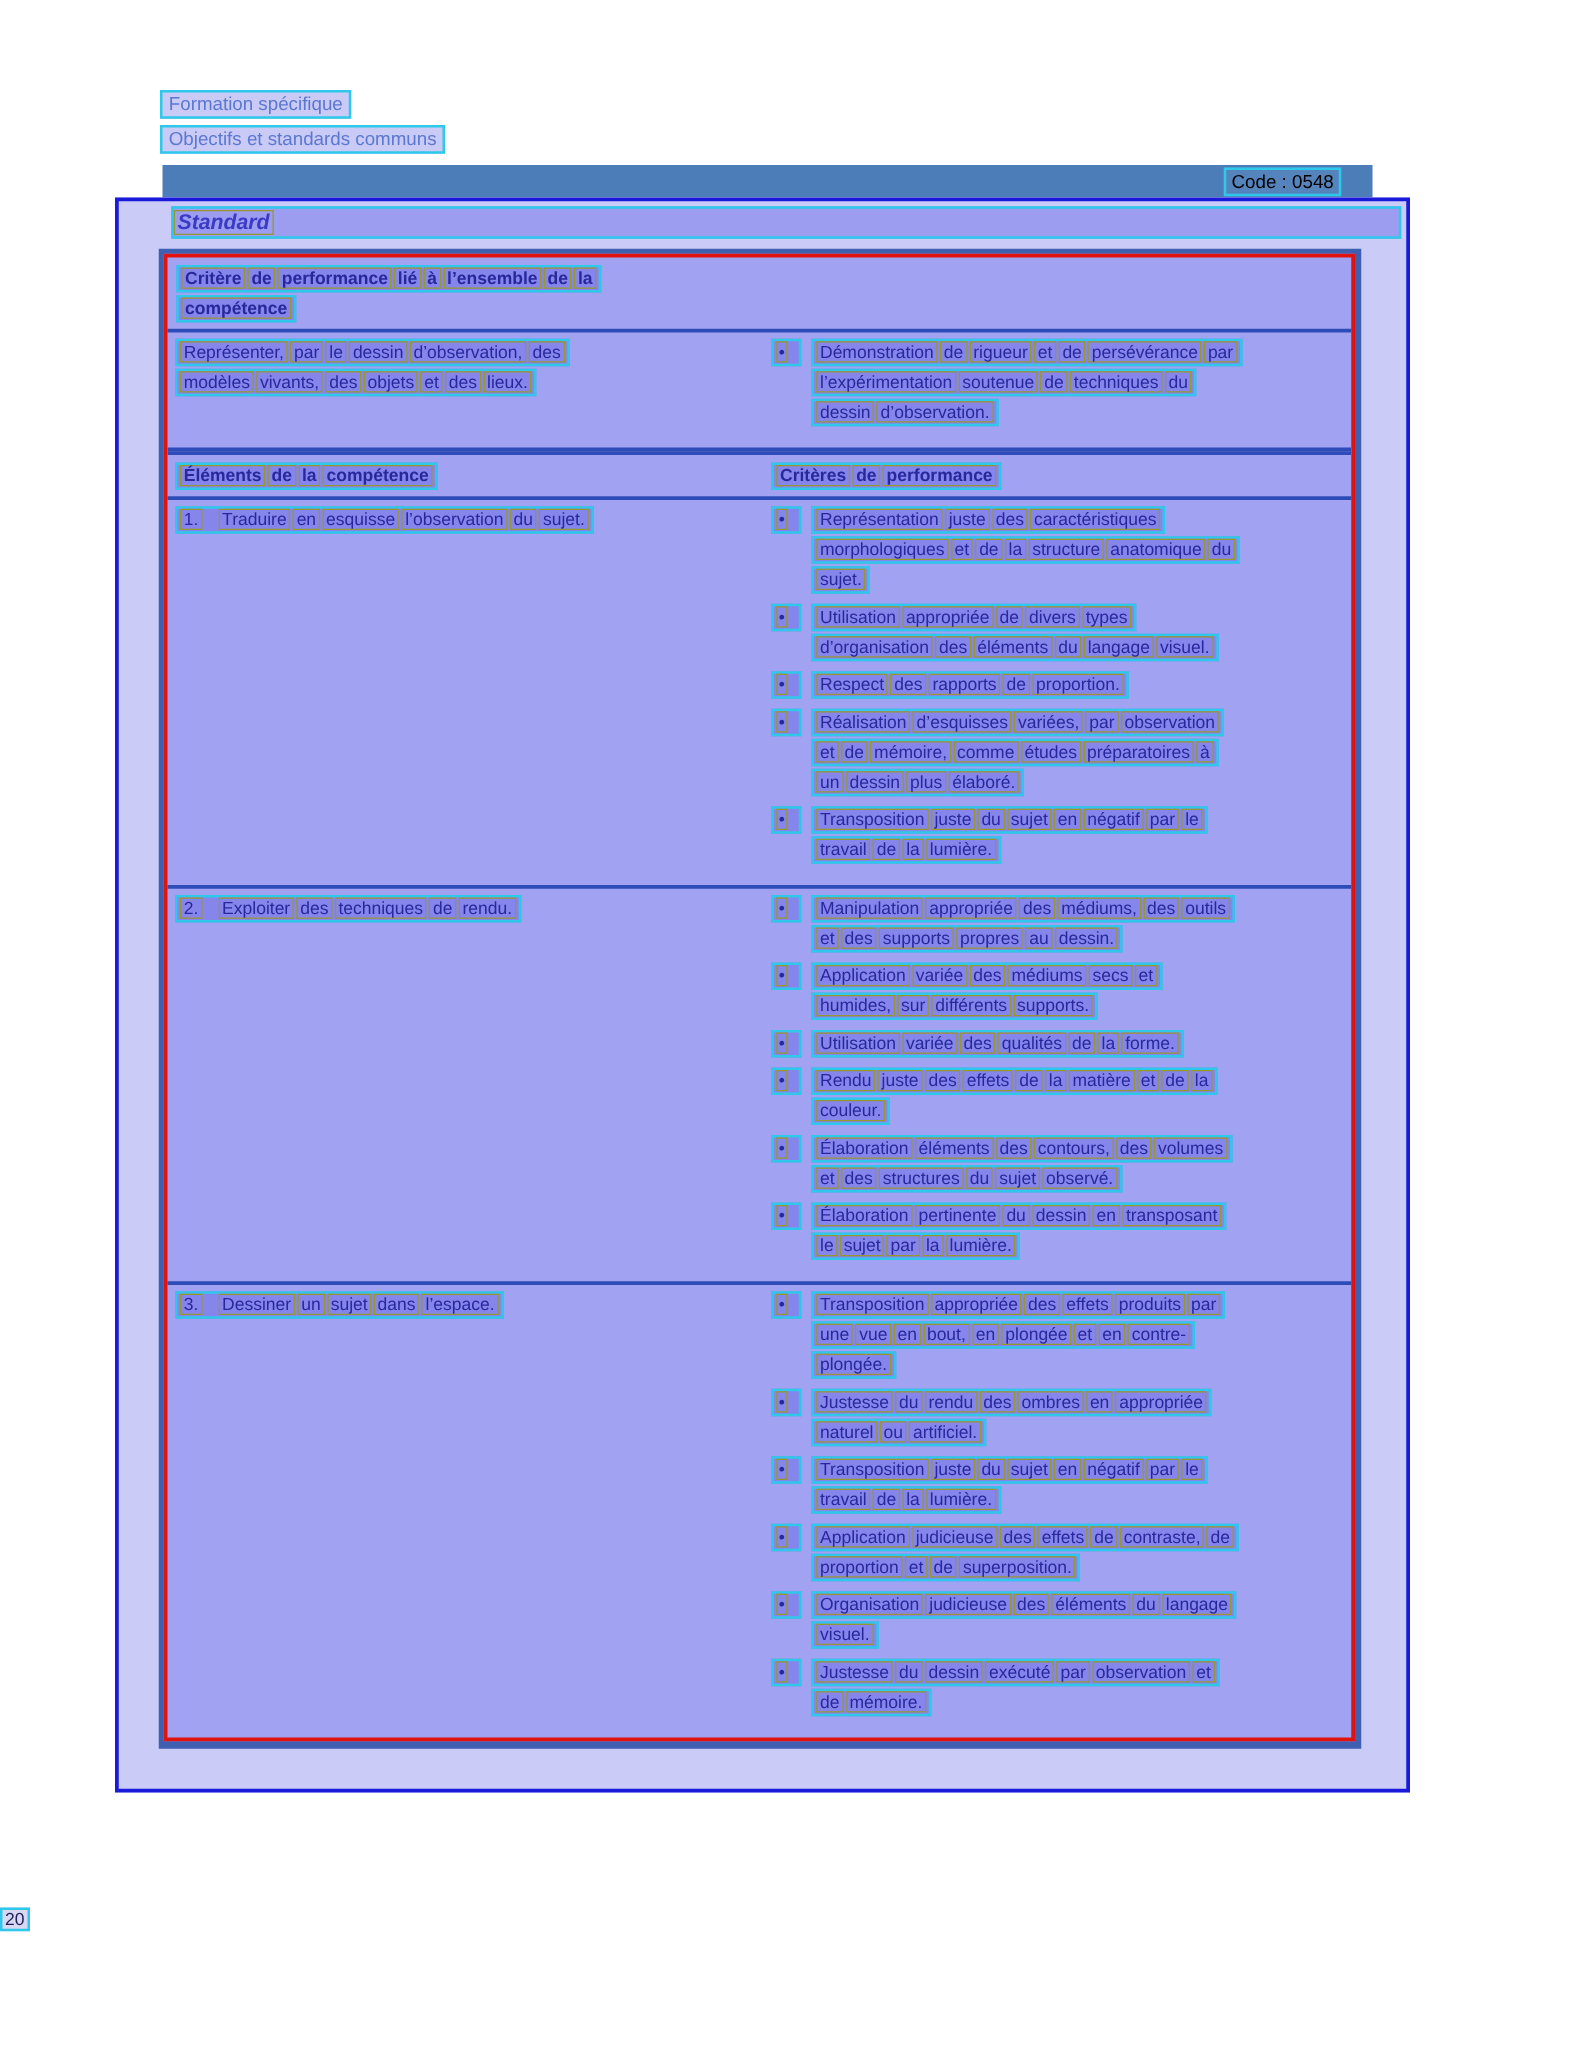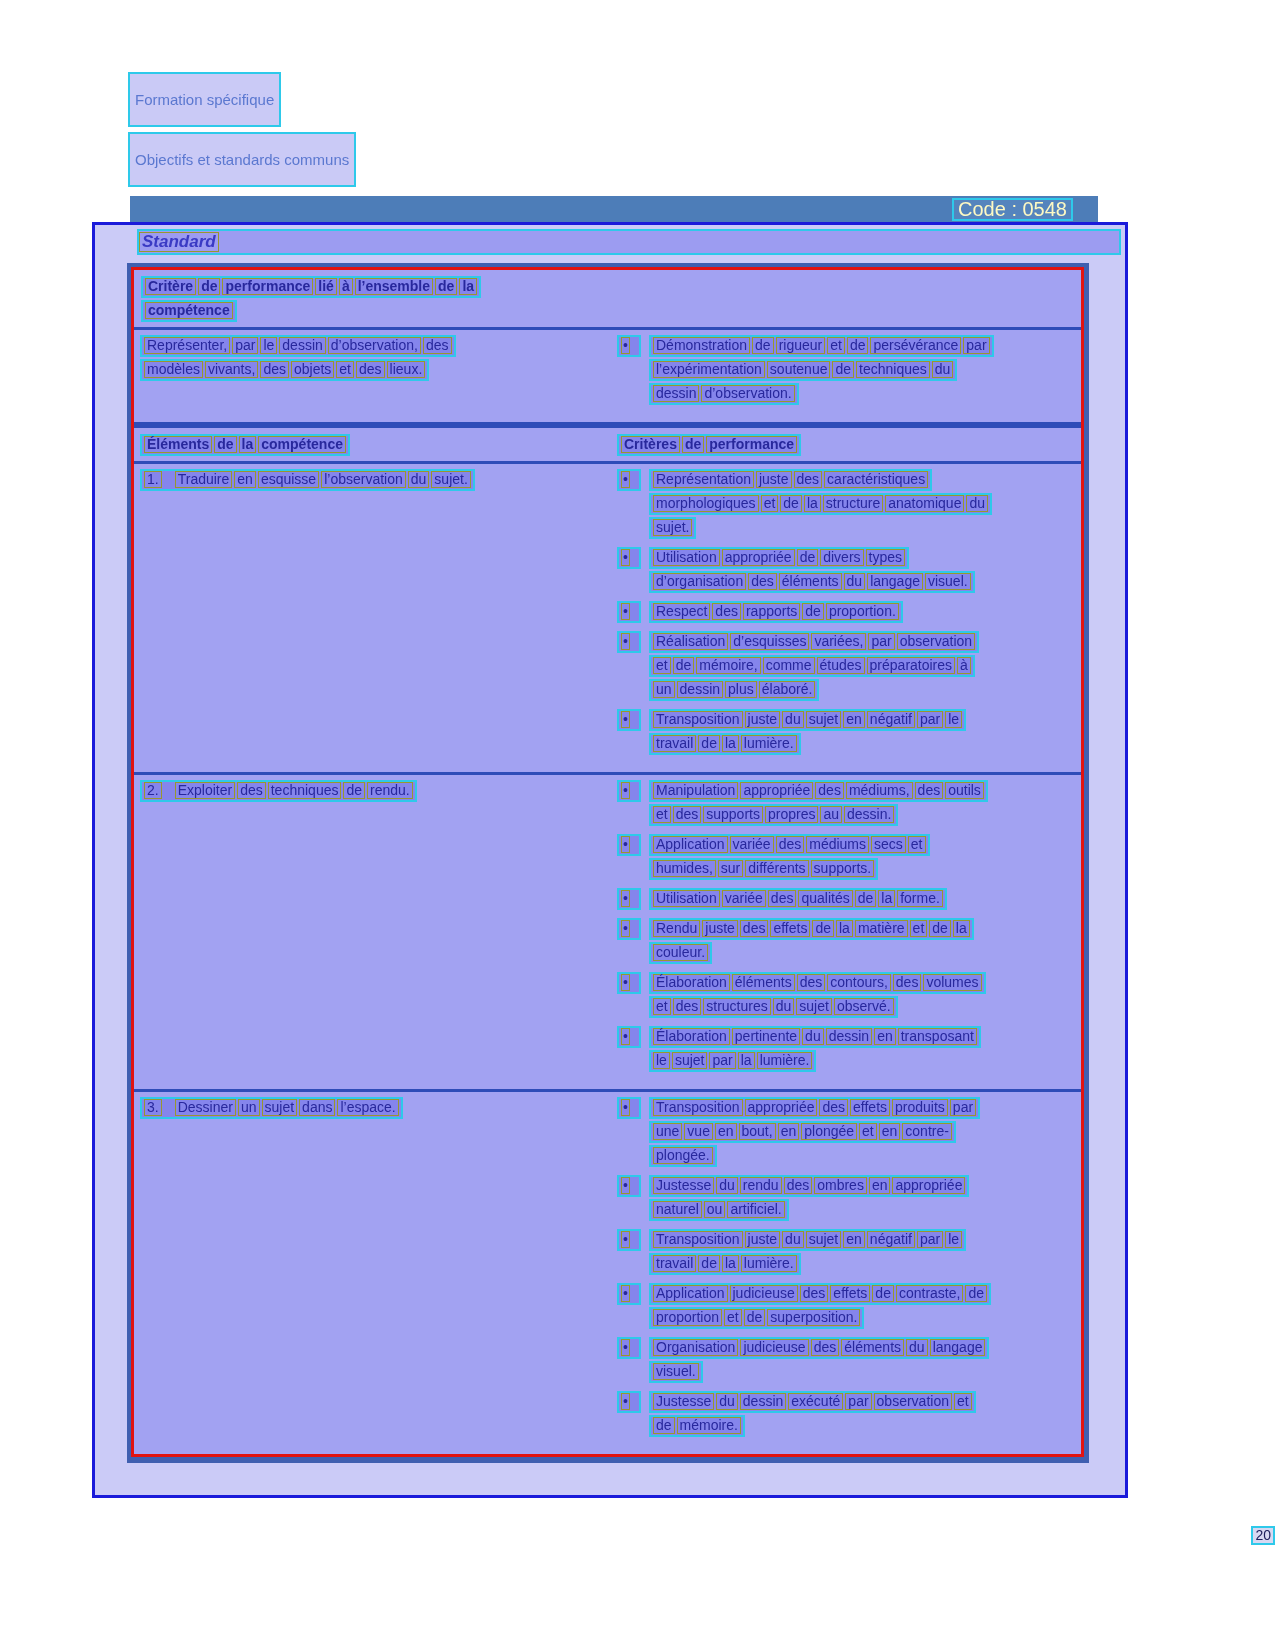--- a/index.html
+++ b/index.html
@@ -8,31 +8,31 @@
     width:1275px; height:1651px; position:relative;
     background:#ffffff;
     font-family:"Liberation Sans", sans-serif;
     color:#28289c;
   }
   
   .titles { padding:72px 0 0 128px; }
   .title-box {
     display:table; border:2px solid #2ec9ea; background:#cacaf6;
     color:#5b78d0; font-size:15px; line-height:17px;
-    padding:17px 5px; margin-bottom:5px; white-space:nowrap;
+    padding:1px 5px; margin-bottom:5px; white-space:nowrap;
   }
   
   .topbar {
     margin:9px 0 0 130px; width:968px; height:26px;
     background:#4d7db8; display:flex; justify-content:flex-end; align-items:center;
     padding-right:25px;
   }
   .code-box {
-    border:2px solid #2ec9ea; color:#fef9c3; background:#5584bd;
-    font-size:20px; line-height:17px; padding:1px 4px; white-space:nowrap;
+    border:2px solid #2ec9ea; color:#000000; background:#5584bd;
+    font-size:15px; line-height:17px; padding:1px 4px; white-space:nowrap;
   }
   
   .outer {
     margin-left:92px; width:1036px; min-height:1146px;
     border:3px solid #1a1ada; background:#cbcbf7; padding-bottom:32px;
   }
   
   .strip {
     margin:4px 4px 8px 42px; height:26px;
     background:#9c9cf1; border:2px solid #2ec9ea;
@@ -67,21 +67,21 @@
   }
   .word:last-child { margin-right:0; }
   .word.num { margin-right:13px; }
   .bold .word { font-weight:bold; }
   .bullet-row { display:flex; margin:0 0 6px 0; }
   .bullet-marker { width:32px; flex:none; }
   .bullet-marker .ocr-line { width:24px; }
   .bullet-marker .word { border:1px solid #97972f; padding:0 1px; }
   .bullet-body { flex:1; }
   
-  .footer { position:absolute; top:1526px; left:0; width:100%; text-align:right; }
+  .footer { position:absolute; top:1526px; left:0; width:100%; text-align:left; }
   .page-box {
     display:inline-block; border:2px solid #2ec9ea; background:#d8d8f2;
     color:#20205c; font-size:14px; line-height:15px; padding:0 2px;
   }
 </style>
 </head>
 <body>
 
 <div class="titles">
   <div class="title-box">Formation spécifique</div>

